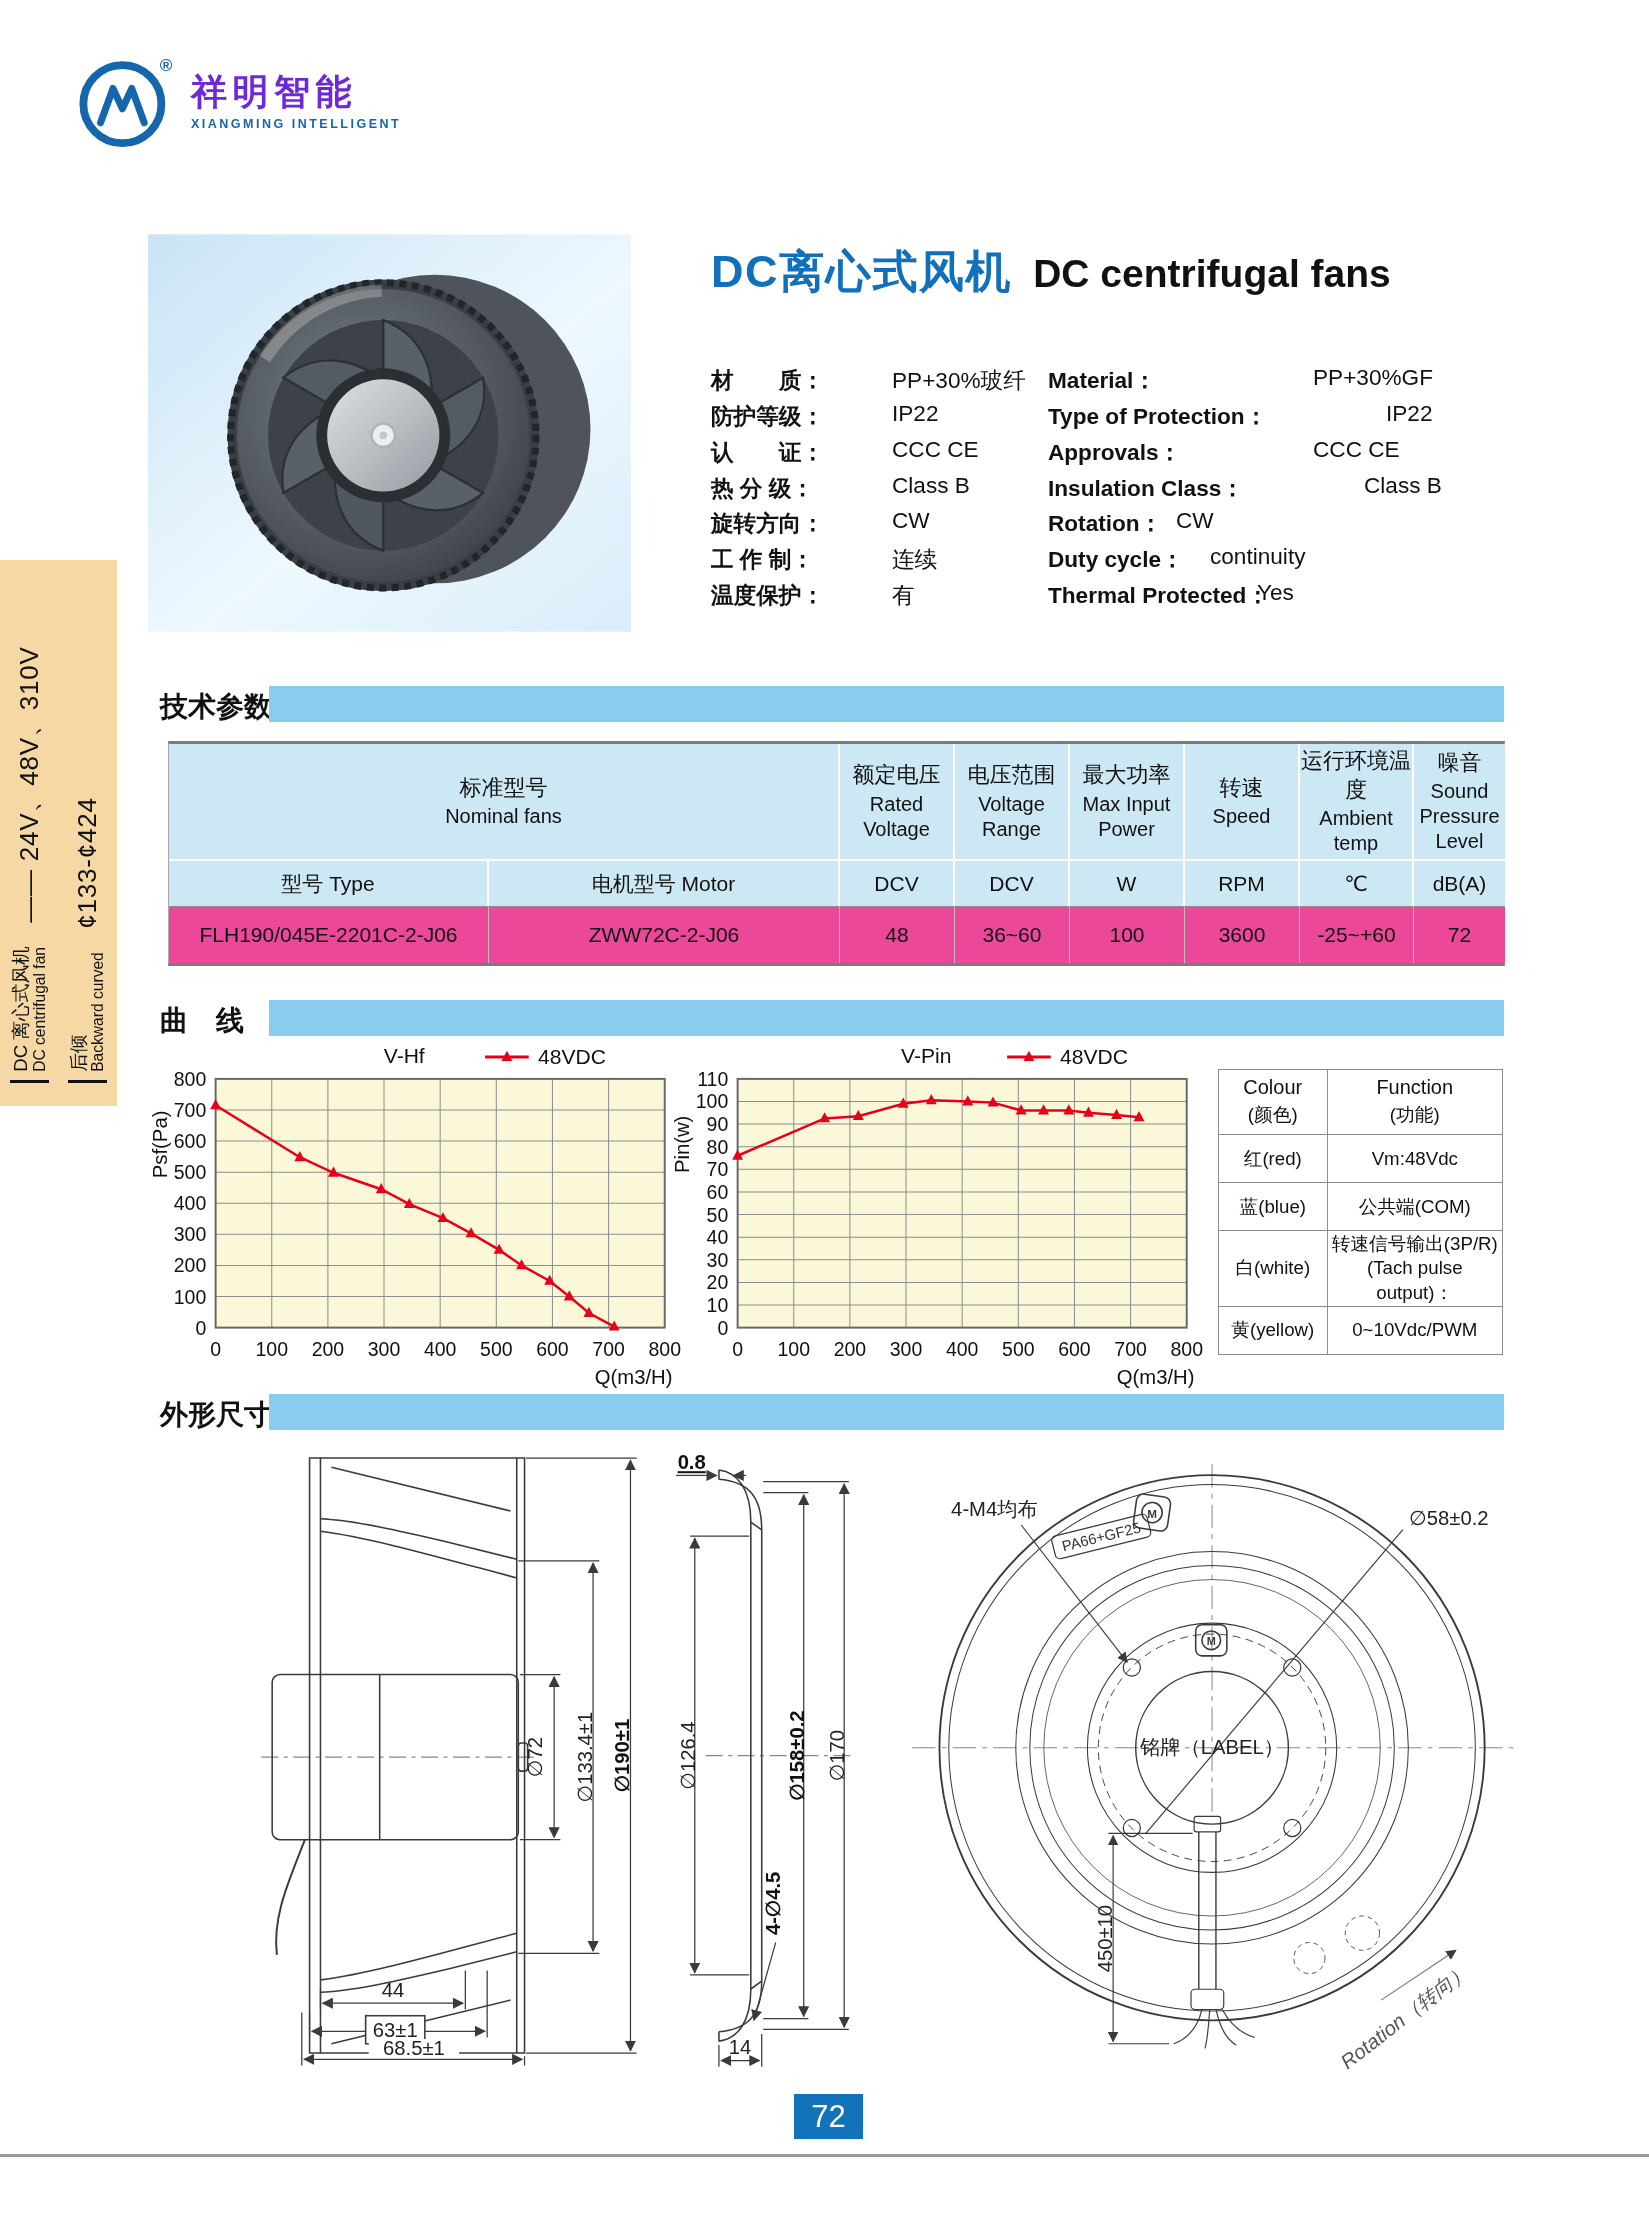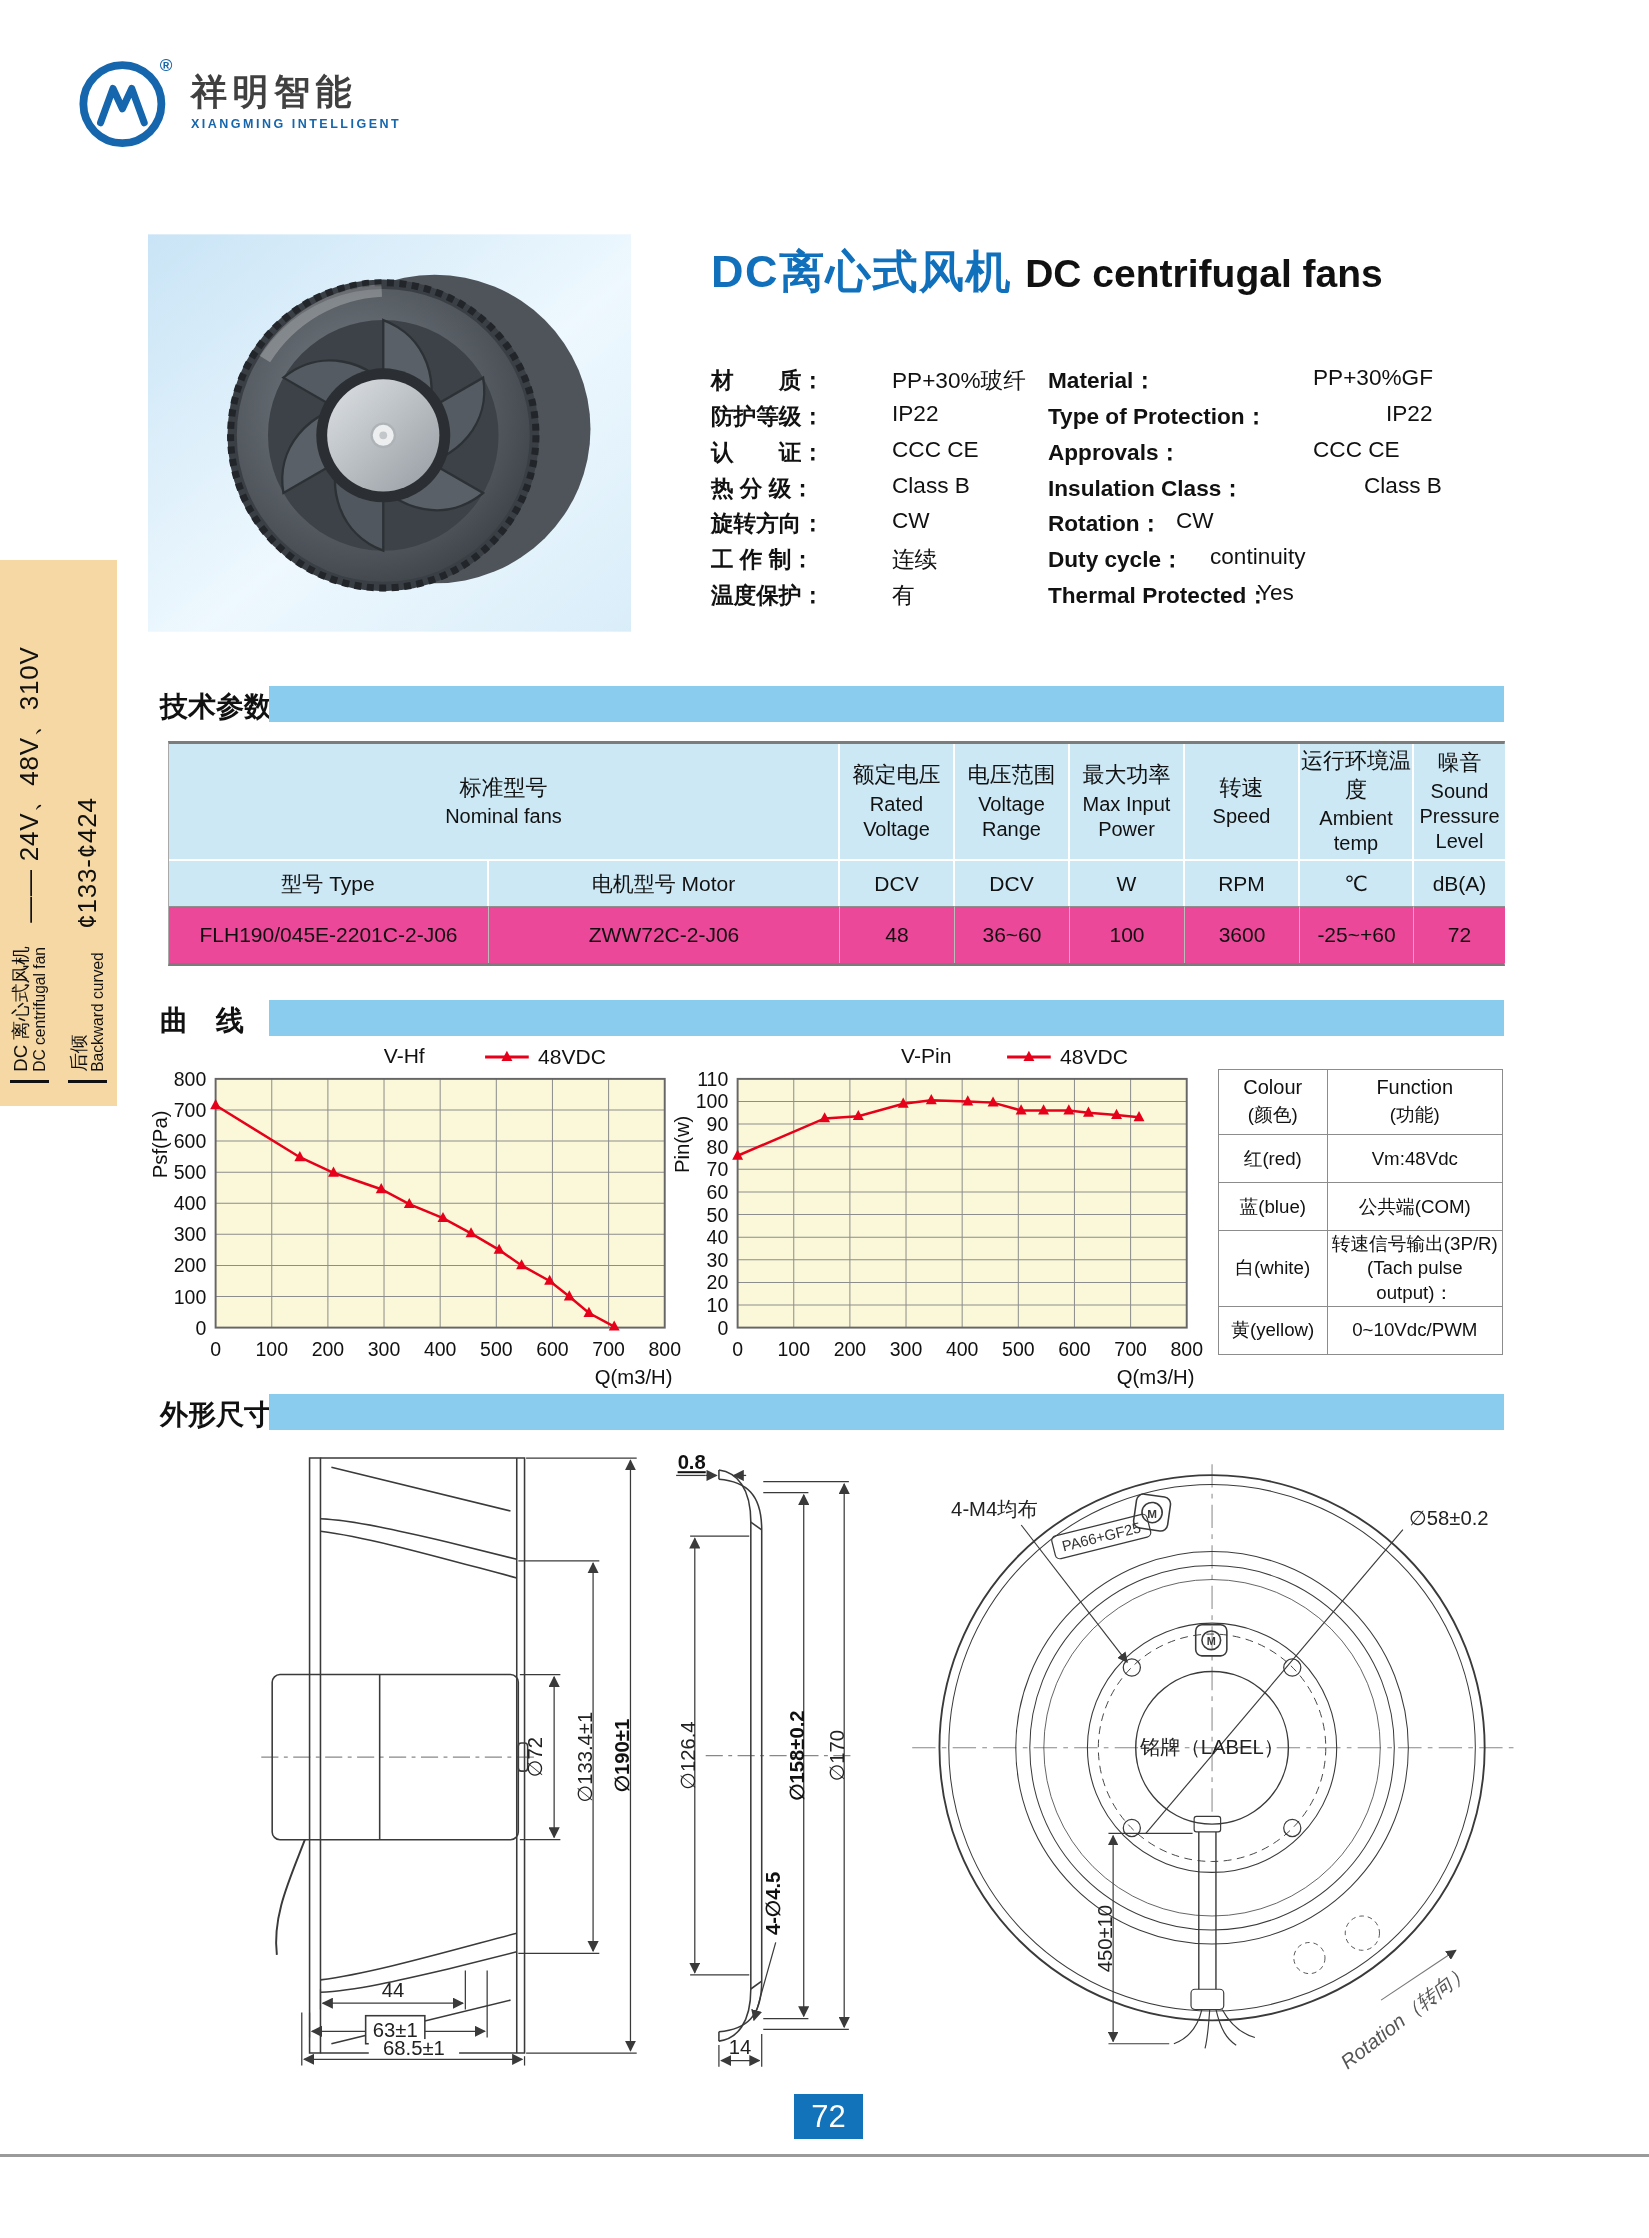--- a/index.html
+++ b/index.html
@@ -1,36 +1,36 @@
 <!DOCTYPE html>
 <html style="font-size:12.5px"><head>
 <meta charset="utf-8">
 <style>
   html,body{margin:0;padding:0;background:#e9e9e9;}
   body{font-family:"Liberation Sans","DejaVu Sans",sans-serif;color:#111;}
   .page{position:relative;width:1649px;height:2239px;background:#fff;overflow:hidden;margin:0 auto;}
   .abs{position:absolute;}
 
   
-  .brand-cn{font-size:36px;font-weight:bold;color:#404040;letter-spacing:5.5px;line-height:1;}
+  .brand-cn{font-size:36px;font-weight:bold;color:#6d28d9;letter-spacing:5.5px;line-height:1;}
   .brand-en{font-size:12.5px;font-weight:bold;color:#1566ad;letter-spacing:2.5px;margin-top:6.2px;}
 
   
   .sidebar{left:0;top:560px;width:117px;height:546px;background:#f6d8a4;}
   .sb-inner{position:absolute;left:0;top:546px;width:546px;height:117px;
     transform:rotate(-90deg);transform-origin:0 0;display:flex;flex-direction:column;
     justify-content:center;padding-left:23.4px;box-sizing:border-box;}
   .sb-row{display:flex;align-items:center;gap:23.4px;height:58px;}
   .sb-label{border-left:3.1px solid #111;padding-left:7.8px;display:flex;flex-direction:column;line-height:1.15;}
   .sb-label .cn{font-size:18.7px;} .sb-label .en{font-size:15.6px;}
   .sb-range{font-size:26px;letter-spacing:0.8px;white-space:nowrap;}
 
   
   .t-cn{font-size:45px;font-weight:bold;color:#1070bb;letter-spacing:1.6px;}
-  .t-en{font-size:39px;font-weight:600;color:#111;margin-left:13px;}
+  .t-en{font-size:39px;font-weight:600;color:#111;margin-left:21px;}
   .t2-cn{font-size:33px;font-weight:bold;}
   .t2-en{font-size:36px;font-weight:600;margin-left:22px;}
   .spec-row{position:absolute;width:787px;height:36px;font-size:22.6px;white-space:nowrap;}
   .spec-row .cl{position:absolute;left:0;font-weight:bold;}
   .spec-row .cv{position:absolute;left:181px;}
   .spec-row .el{position:absolute;left:337px;font-weight:bold;}
   .spec-row .ev{position:absolute;left:602px;}
 
   
   .sec-label{font-size:28px;font-weight:bold;white-space:nowrap;}

